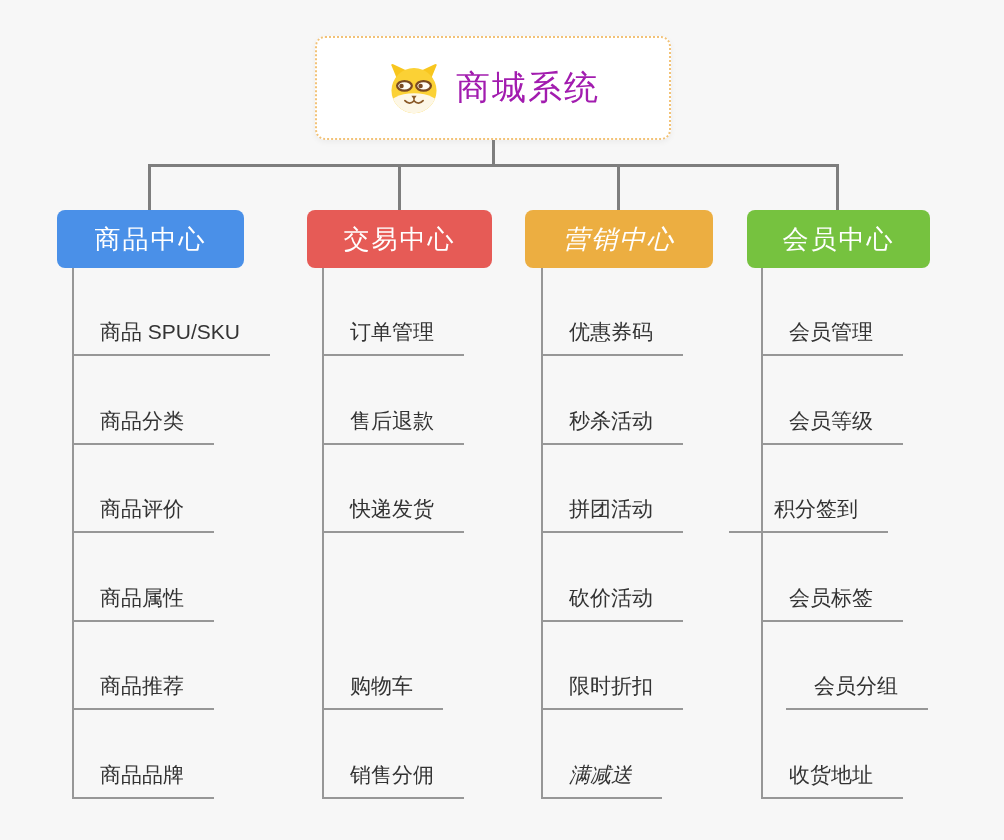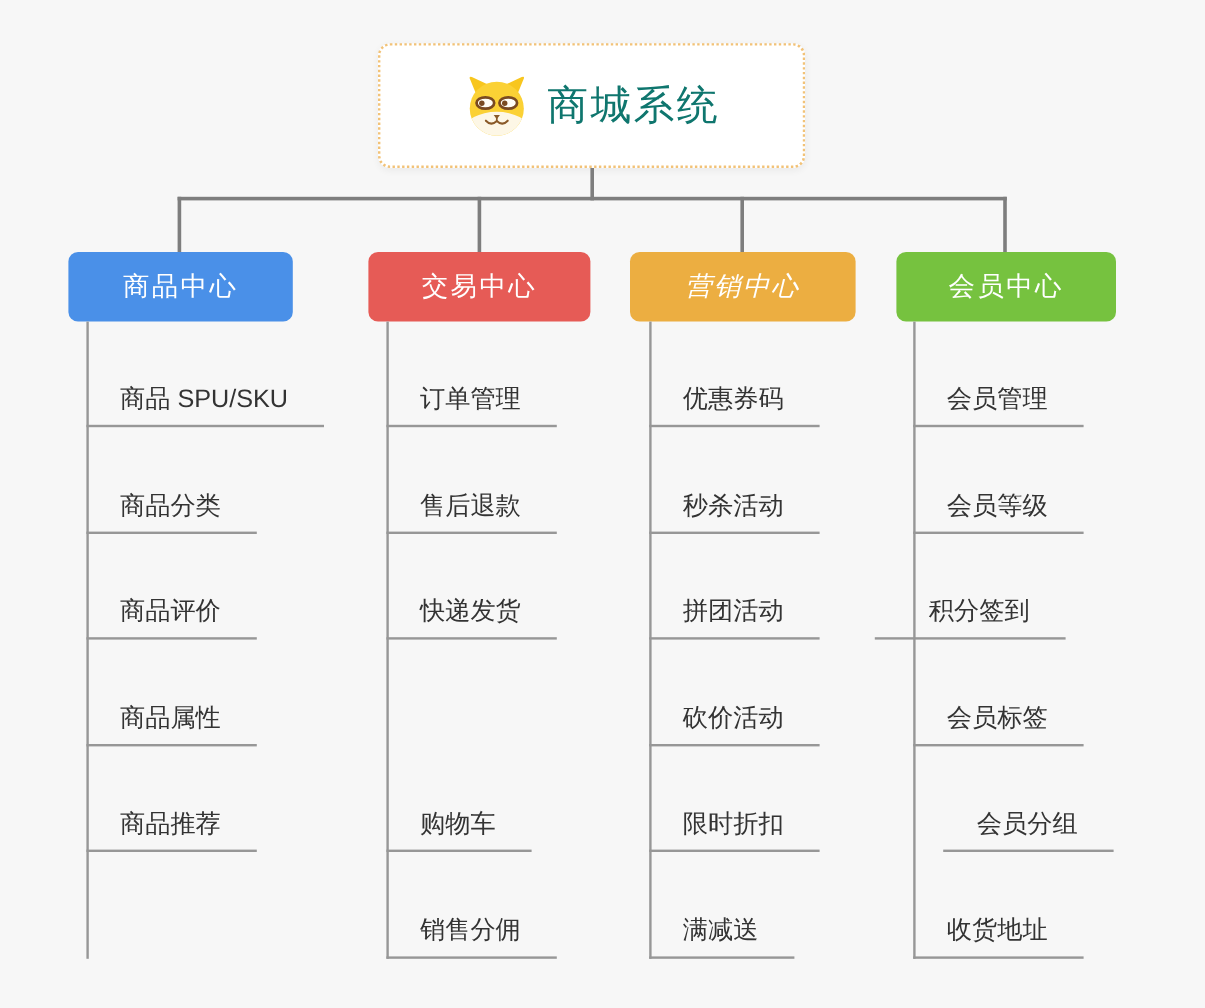--- a/index.html
+++ b/index.html
@@ -46,21 +46,21 @@
     width: 2px; top: 268px; height: 531px;
     background: #979797;
   }
 
   
   .branch-node {
     position: absolute;
     top: 210px; height: 58px;
     border-radius: 8px;
     color: #ffffff;
-    font-size: 22px;
+    font-size: 26px;
     letter-spacing: 2px;
     display: flex;
     align-items: center;
     justify-content: center;
     white-space: nowrap;
     cursor: default;
   }
 
   
   .leaf {
@@ -94,21 +94,21 @@
         </g>
         <ellipse cx="21" cy="27.5" rx="8.5" ry="5.5" fill="#fffdf5" stroke="#7a4a21" stroke-width="2.6"></ellipse>
         <ellipse cx="43" cy="27.5" rx="8.5" ry="5.5" fill="#fffdf5" stroke="#7a4a21" stroke-width="2.6"></ellipse>
         <circle cx="17.6" cy="27.8" r="2.6" fill="#7a4a21"></circle>
         <circle cx="39.6" cy="27.8" r="2.6" fill="#7a4a21"></circle>
         <path d="M29 39 h6 l-3 4.2 z" fill="#8a5a28"></path>
         <path d="M32 42 v2.5" fill="none" stroke="#8a5a28" stroke-width="1.6" stroke-linecap="round"></path>
         <path d="M21.5 44.5 q5.2 5.5 10.5 0.4 q5.3 5.1 10.5 -0.4" fill="none" stroke="#8a5a28" stroke-width="2" stroke-linecap="round"></path>
       </svg>
     </span>
-    <span class="root-title" style="color: #0f766e;">商城系统</span>
+    <span class="root-title" style="color: #a21caf;">商城系统</span>
   </div>
 
   <div class="conn v3" style="left:492px; top:140px; height:27px;"></div>
   <div class="conn h3" style="left:148px; top:164px; width:691px;"></div>
   <div class="conn v3" style="left:148px; top:164px; height:46px;"></div>
   <div class="conn v3" style="left:398px; top:164px; height:46px;"></div>
   <div class="conn v3" style="left:617px; top:164px; height:46px;"></div>
   <div class="conn v3" style="left:836px; top:164px; height:46px;"></div>
 
   <div class="branch-node" style="left: 57px; width: 187px; background-color: rgb(74, 144, 232);">商品中心</div>
@@ -119,33 +119,34 @@
   <div class="trunk" style="left:72px;"></div>
   <div class="trunk" style="left:322px;"></div>
   <div class="trunk" style="left:541px;"></div>
   <div class="trunk" style="left:761px;"></div>
 
   <div class="leaf" style="left:72px; top:356px;">商品 SPU/SKU</div>
   <div class="leaf" style="left:72px; top:445px;">商品分类</div>
   <div class="leaf" style="left:72px; top:533px;">商品评价</div>
   <div class="leaf" style="left:72px; top:622px;">商品属性</div>
   <div class="leaf" style="left:72px; top:710px;">商品推荐</div>
+  <div class="leaf" style="left:72px; top:799px;">商品品牌</div>
 
   <div class="leaf" style="left:322px; top:356px;">订单管理</div>
   <div class="leaf" style="left:322px; top:445px;">售后退款</div>
   <div class="leaf" style="left:322px; top:533px;">快递发货</div>
   <div class="leaf" style="left:322px; top:710px;">购物车</div>
   <div class="leaf" style="left:322px; top:799px;">销售分佣</div>
 
   <div class="leaf" style="left:541px; top:356px;">优惠券码</div>
   <div class="leaf" style="left:541px; top:445px;">秒杀活动</div>
   <div class="leaf" style="left:541px; top:533px;">拼团活动</div>
   <div class="leaf" style="left:541px; top:622px;">砍价活动</div>
   <div class="leaf" style="left:541px; top:710px;">限时折扣</div>
-  <div class="leaf" style="left:541px; top:799px;">满减送</div>
+  <div class="leaf" style="left:541px; top:799px;font-style:italic;">满减送</div>
 
   <div class="leaf" style="left:761px; top:356px;">会员管理</div>
   <div class="leaf" style="left:761px; top:445px;">会员等级</div>
   <div class="leaf" style="left:729px; top:533px;padding-left:45px;">积分签到</div>
   <div class="leaf" style="left:761px; top:622px;">会员标签</div>
   <div class="leaf" style="left:786px; top:710px;">会员分组</div>
   <div class="leaf" style="left:761px; top:799px;">收货地址</div>
 
 </div>
 

